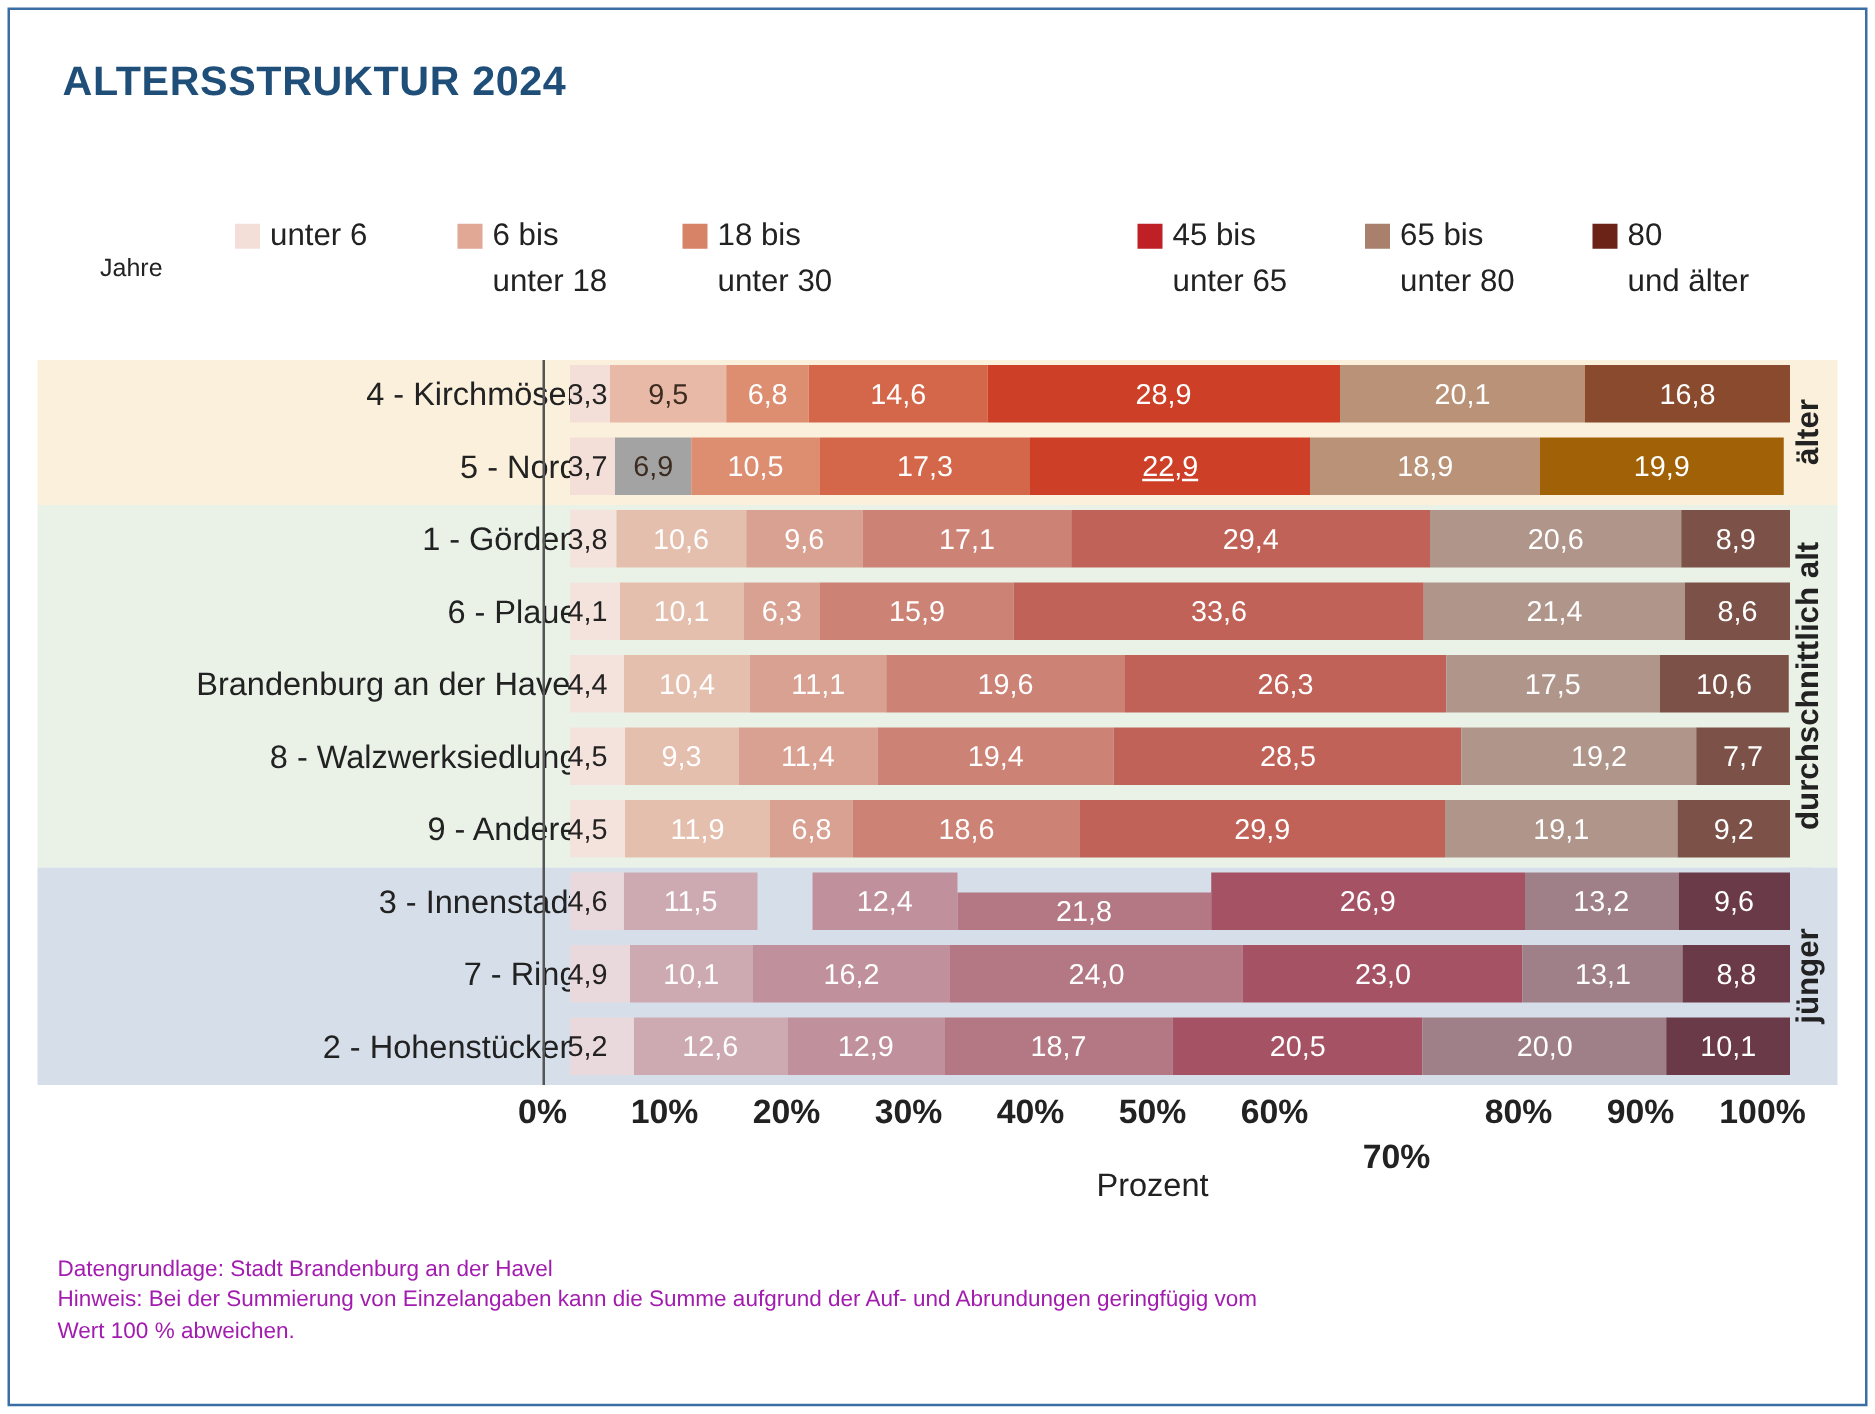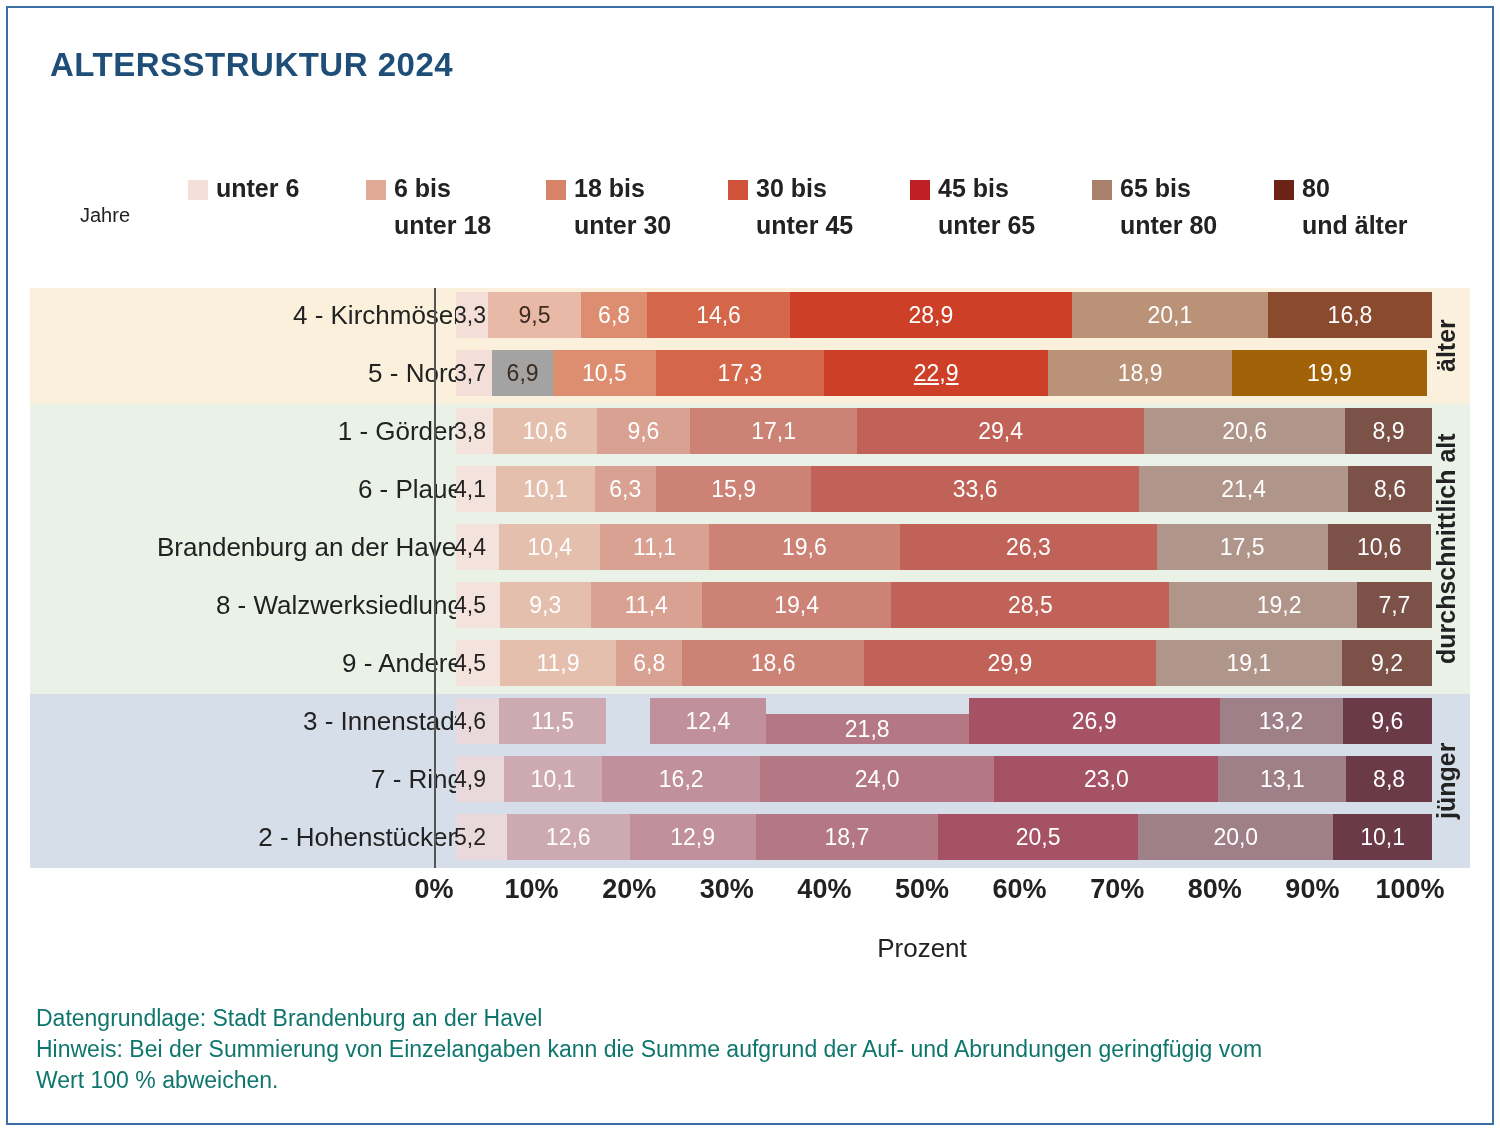--- a/index.html
+++ b/index.html
@@ -16,21 +16,21 @@
     background:#ffffff;
   }
   #title {
     position:absolute; left:42px; top:38px;
     font-size:33px; font-weight:bold; color:#1f4e79;
     letter-spacing:0.5px;
   }
 
   
   #legend {
-    position:absolute; left:180px; top:166px; width:1280px; height:90px;font-weight:bold;
+    position:absolute; left:180px; top:166px; width:1280px; height:90px;
   }
   .leg-item { position:absolute; top:0; }
   .leg-sw {
     display:inline-block; width:20px; height:20px; vertical-align:-3px;
     margin-right:8px;
   }
   .leg-l1, .leg-l2 {
     font-size:25px; color:#222; white-space:nowrap;
   }
   .leg-l2 { display:block; margin-top:8px; }
@@ -86,22 +86,22 @@
   
   .vlabel {
     position:absolute; left:1424px;
     font-size:25px; font-weight:bold; color:#222;
     writing-mode:vertical-rl; transform:rotate(180deg);
     text-align:center; white-space:nowrap;
   }
 
   
   #footer {
-    position:absolute; left:28px; top:995px; width:1400px;
-    font-size:23px; color:#0f766e; line-height:1.35;
+    position:absolute; left:38px; top:995px; width:1400px;
+    font-size:18px; color:#a21caf; line-height:1.35;
   }
 </style>
 </head>
 <body>
 
 <div id="frame">
 
   <div id="title">ALTERSSTRUKTUR 2024</div>
 
   <div id="jahre-label">Jahre</div>
@@ -111,24 +111,20 @@
         <div class="leg-l1"><span class="leg-sw" style="background: rgb(244, 223, 216);"></span><span>unter 6</span></div>
         <span class="leg-l2" style="margin-left: 28px;"></span>
       </div>
       <div class="leg-item" style="left: 178px;">
         <div class="leg-l1"><span class="leg-sw" style="background: rgb(224, 168, 149);"></span><span>6 bis</span></div>
         <span class="leg-l2" style="margin-left: 28px;">unter 18</span>
       </div>
       <div class="leg-item" style="left: 358px;">
         <div class="leg-l1"><span class="leg-sw" style="background: rgb(215, 131, 104);"></span><span>18 bis</span></div>
         <span class="leg-l2" style="margin-left: 28px;">unter 30</span>
-      </div>
-      <div class="leg-item" style="left: 540px;">
-        <div class="leg-l1"><span class="leg-sw" style="background: rgb(207, 83, 56);"></span><span>30 bis</span></div>
-        <span class="leg-l2" style="margin-left: 28px;">unter 45</span>
       </div>
       <div class="leg-item" style="left: 722px;">
         <div class="leg-l1"><span class="leg-sw" style="background: rgb(191, 32, 38);"></span><span>45 bis</span></div>
         <span class="leg-l2" style="margin-left: 28px;">unter 65</span>
       </div>
       <div class="leg-item" style="left: 904px;">
         <div class="leg-l1"><span class="leg-sw" style="background: rgb(168, 128, 107);"></span><span>65 bis</span></div>
         <span class="leg-l2" style="margin-left: 28px;">unter 80</span>
       </div>
       <div class="leg-item" style="left: 1086px;">
@@ -385,21 +381,21 @@
   <div id="zeroline"></div>
 
   <div id="xaxis">
       <div class="xtick" style="left: 0px;">0%</div>
       <div class="xtick" style="left: 97.6px;">10%</div>
       <div class="xtick" style="left: 195.2px;">20%</div>
       <div class="xtick" style="left: 292.8px;">30%</div>
       <div class="xtick" style="left: 390.4px;">40%</div>
       <div class="xtick" style="left: 488px;">50%</div>
       <div class="xtick" style="left: 585.6px;">60%</div>
-      <div class="xtick" style="left: 683.2px;">70%</div>
+      <div class="xtick" style="left: 683.2px; margin-top: 36px;">70%</div>
       <div class="xtick" style="left: 780.8px;">80%</div>
       <div class="xtick" style="left: 878.4px;">90%</div>
       <div class="xtick" style="left: 976px;">100%</div>
     </div>
   <div id="xaxis-title">Prozent</div>
 
   <div class="vlabel" id="vl-older" style="top: 280px; height: 116px; background: rgb(251, 240, 220); width: 38px;">älter</div>
   <div class="vlabel" id="vl-avg" style="top: 396px; height: 290px; background: rgb(234, 242, 232); width: 38px;">durchschnittlich alt</div>
   <div class="vlabel" id="vl-younger" style="top: 686px; height: 174px; background: rgb(214, 223, 233); width: 38px;">jünger</div>
 

